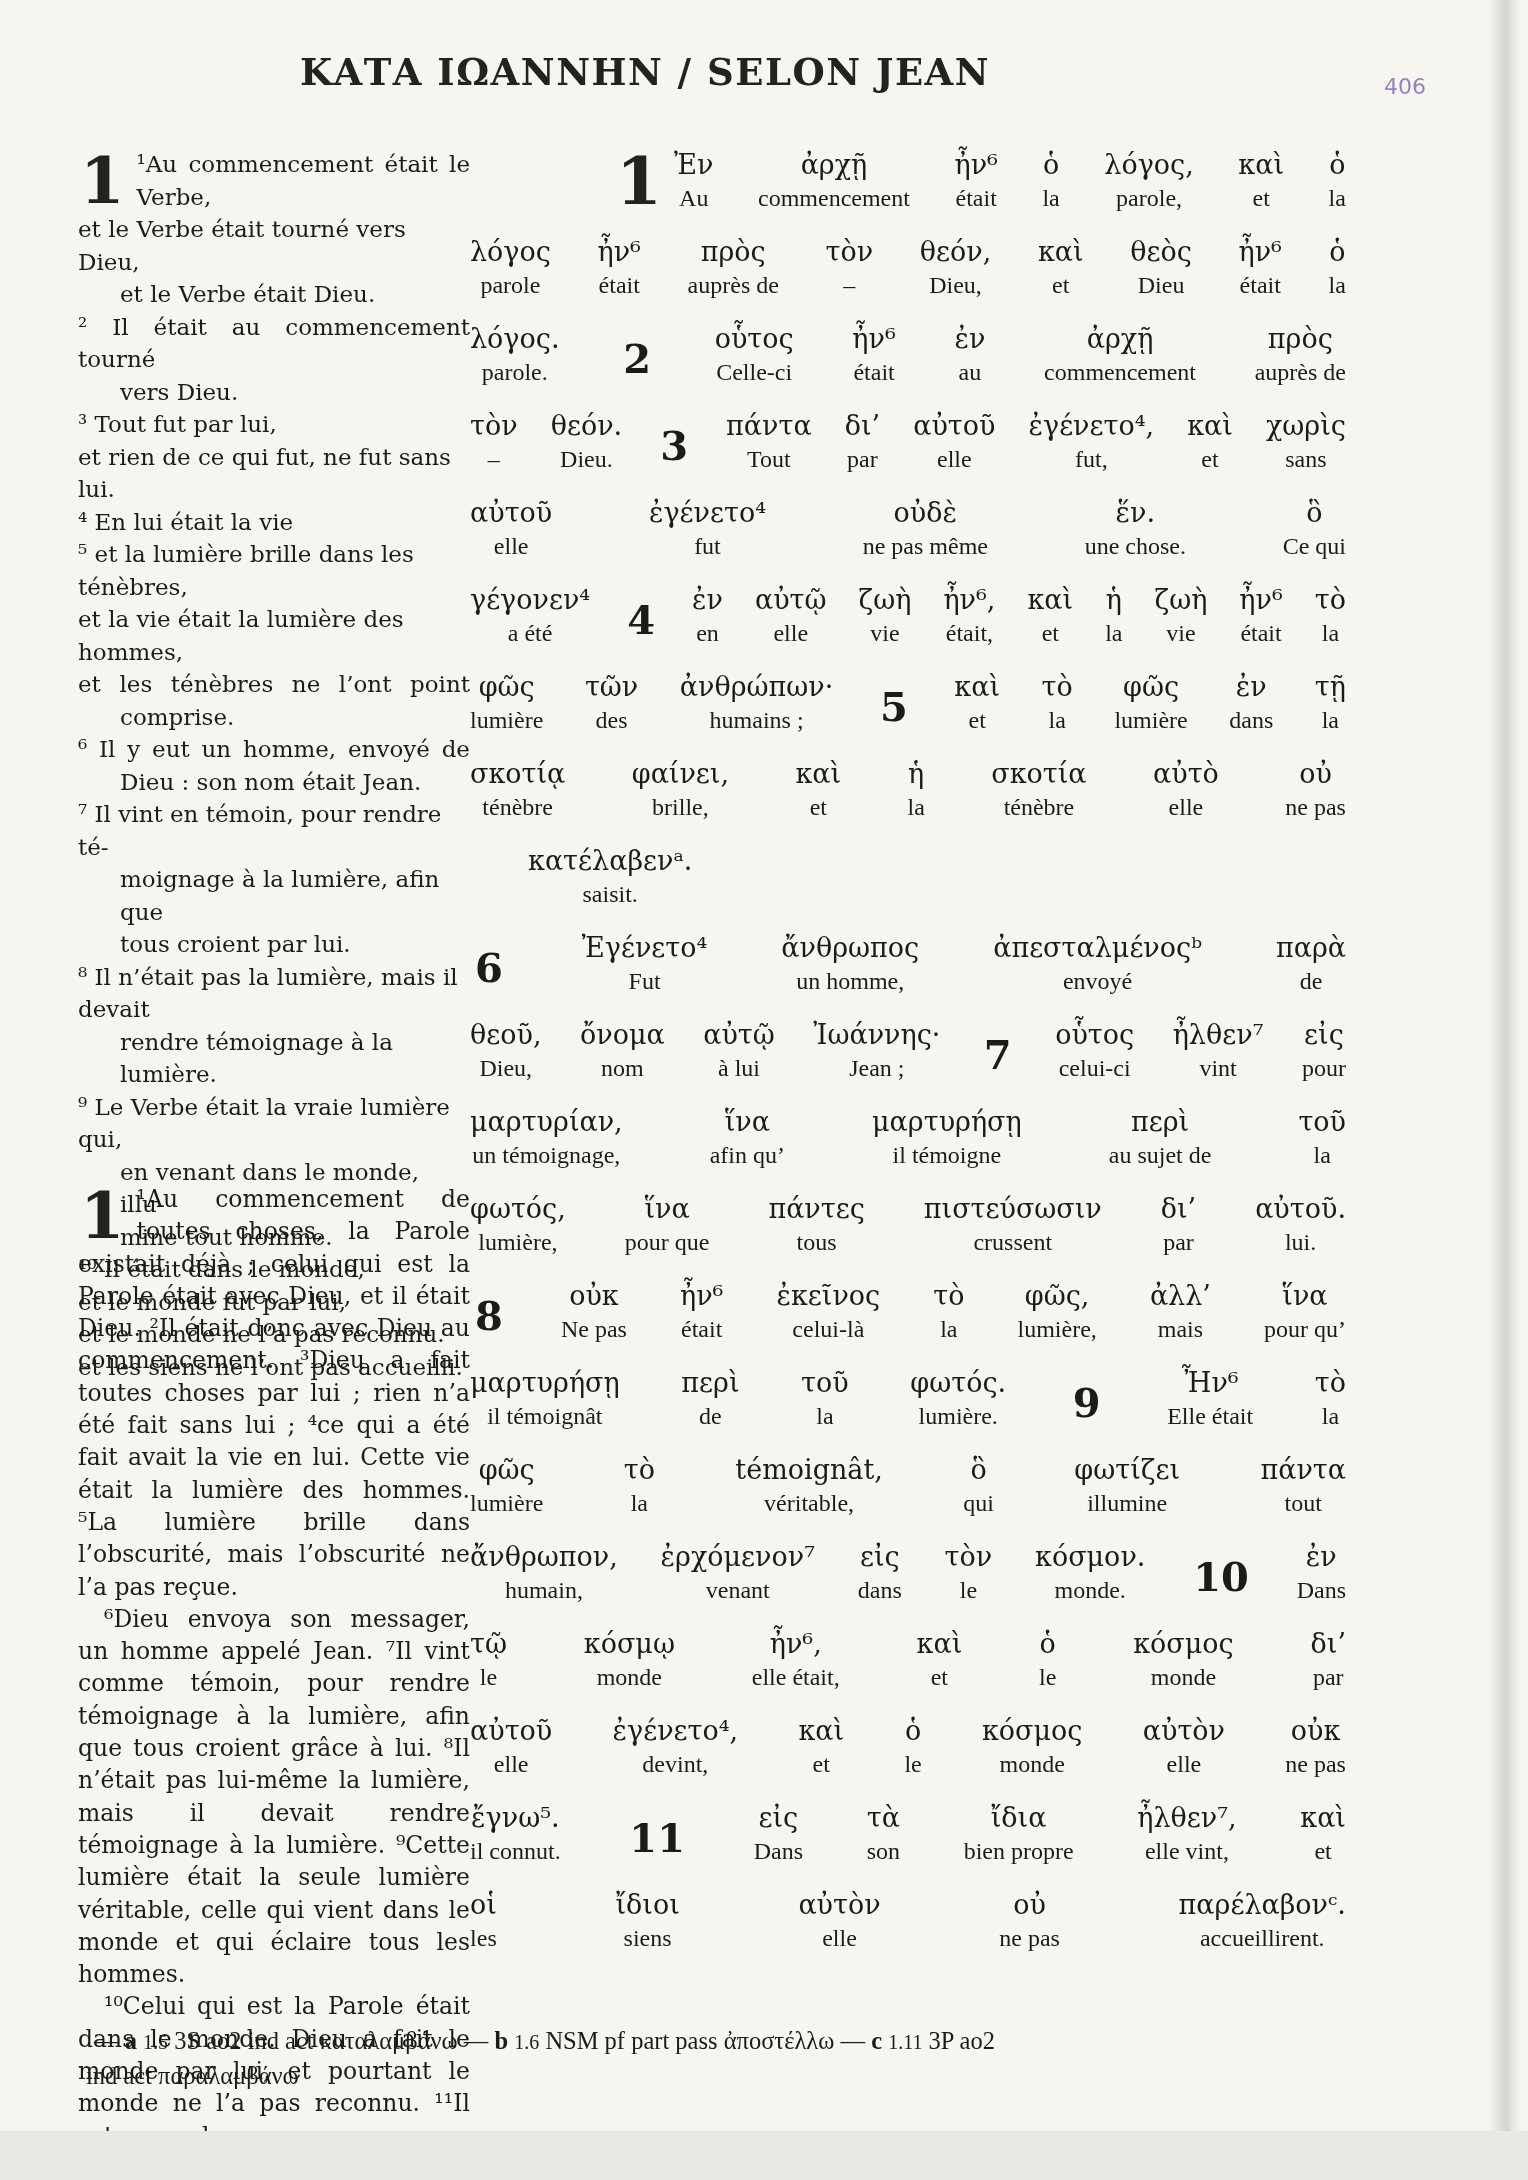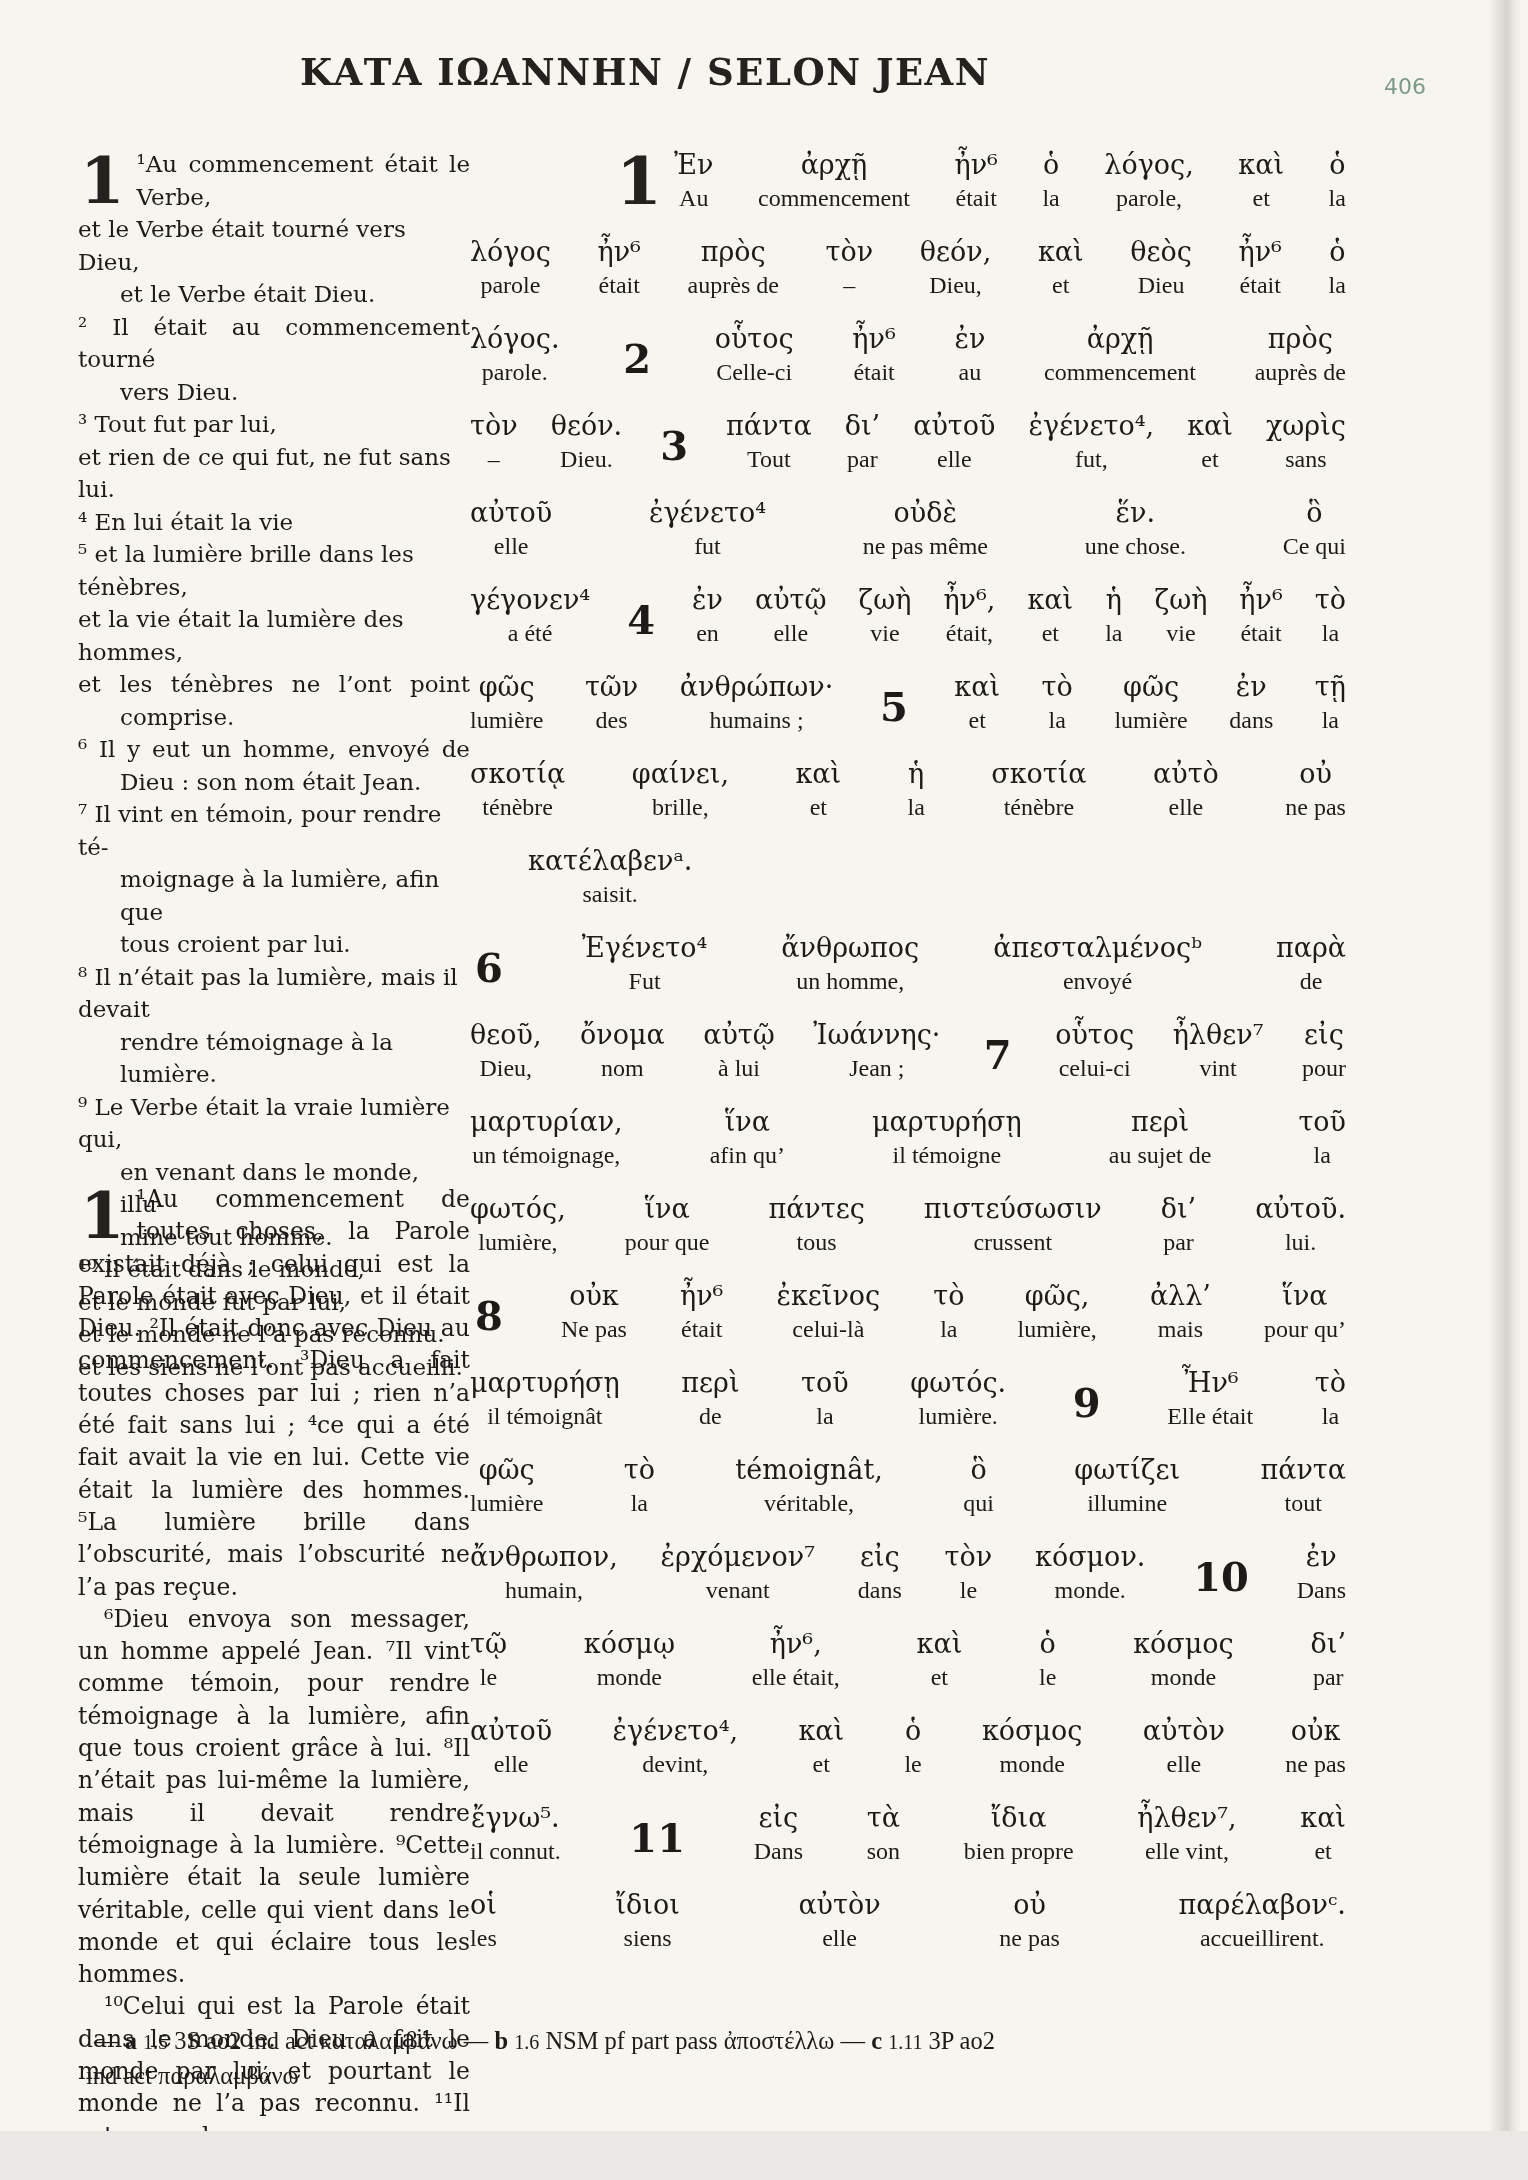--- a/index.html
+++ b/index.html
@@ -12,21 +12,21 @@
     position:absolute; top:0; right:6px; width:34px; height:100%;
     background:linear-gradient(to right, rgba(110,108,100,0) 0%, rgba(110,108,100,0.25) 55%, rgba(150,148,140,0.10) 80%, rgba(110,108,100,0) 100%);
     pointer-events:none;
   }
   .title {
     position:absolute; top:50px; left:0; width:1290px; text-align:center;
     font-size:37px; font-weight:700; letter-spacing:1.5px; color:#23221f;
   }
   .ghost-num {
     position:absolute; top:74px; left:1384px; font-size:22px;
-    color:#14532d; opacity:.55; filter:blur(.6px);
+    color:#4c1d95; opacity:.55; filter:blur(.6px);
     font-family:"DejaVu Sans",sans-serif;
   }
   
   .col-left { position:absolute; left:78px; top:148px; width:392px; }
   .sec { position:absolute; left:0; width:392px; }
   .sec1 { top:0; }
   .sec2 { top:1035px; }
   .dropcap {
     float:left; font-size:64px; line-height:56px; font-weight:700;
     padding:5px 12px 2px 2px; color:#23221f;

